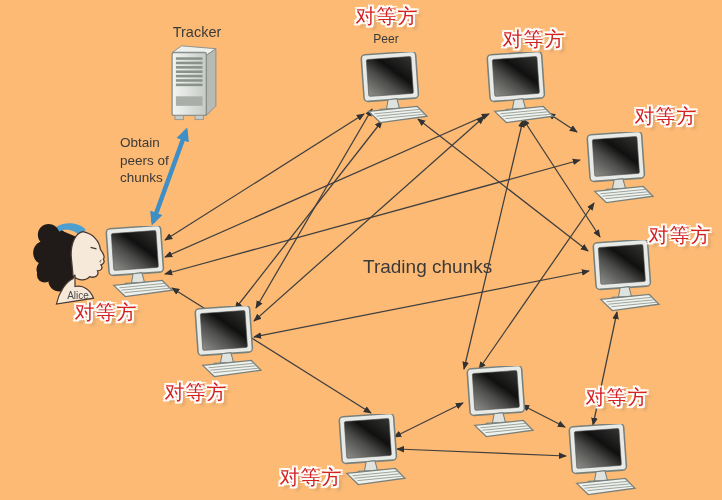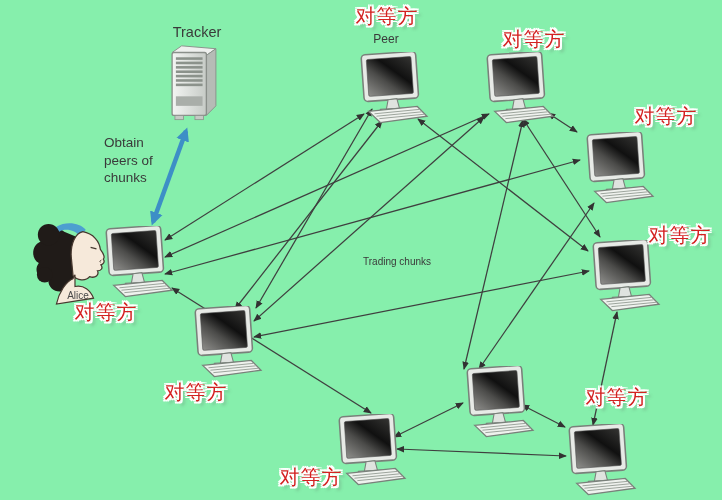--- a/index.html
+++ b/index.html
@@ -1,36 +1,36 @@
 <!DOCTYPE html>
 <html><head>
 <meta charset="utf-8">
 <style>
   html,body{margin:0;padding:0;background:#fff;}
   #canvas{
-    position:relative;width:722px;height:500px;background:#86efac;overflow:hidden;
+    position:relative;width:722px;height:500px;background:#fdba74;overflow:hidden;
     font-family:"Liberation Sans",sans-serif;
   }
   #diagram-svg{position:absolute;left:0;top:0;width:722px;height:500px;}
   .net-line{stroke:#3f3f3f;stroke-width:1.25;}
   .blue-line{stroke:#3d8fc6;stroke-width:4.5;}
   .lbl{position:absolute;color:#3a3a3a;white-space:nowrap;}
   .lbl-center{transform:translateX(-50%);text-align:center;}
   .cn-label{
     position:absolute;transform:translateX(-50%);
     font-weight:normal;font-size:20px;letter-spacing:1px;color:#d42222;white-space:nowrap;
     text-shadow:-2px -2px 0 #fff,2px -2px 0 #fff,-2px 2px 0 #fff,2px 2px 0 #fff,
                  0 -2px 0 #fff,0 2px 0 #fff,-2px 0 0 #fff,2px 0 0 #fff,
                  4px 4px 3px rgba(90,90,90,.35);
   }
   .tracker-label{left:197px;top:24px;font-size:14.5px;}
   .peer-en-label{left:386px;top:32px;font-size:12px;}
   .alice-label{left:78px;top:290px;font-size:10px;color:#4a4a4a;}
-  .obtain-label{left:104px;top:134px;font-size:13.5px;line-height:17.5px;}
-  .trading-label{left:363px;top:256px;font-size:10px;}
+  .obtain-label{left:120px;top:134px;font-size:13.5px;line-height:17.5px;}
+  .trading-label{left:363px;top:256px;font-size:19px;}
 </style>
 </head>
 <body>
 
 <div id="canvas">
 
   <svg id="diagram-svg">
     <defs>
       <linearGradient id="screenGrad" x1="0" y1="1" x2="1" y2="0">
         <stop offset="0" stop-color="#8f8f8c"></stop>

